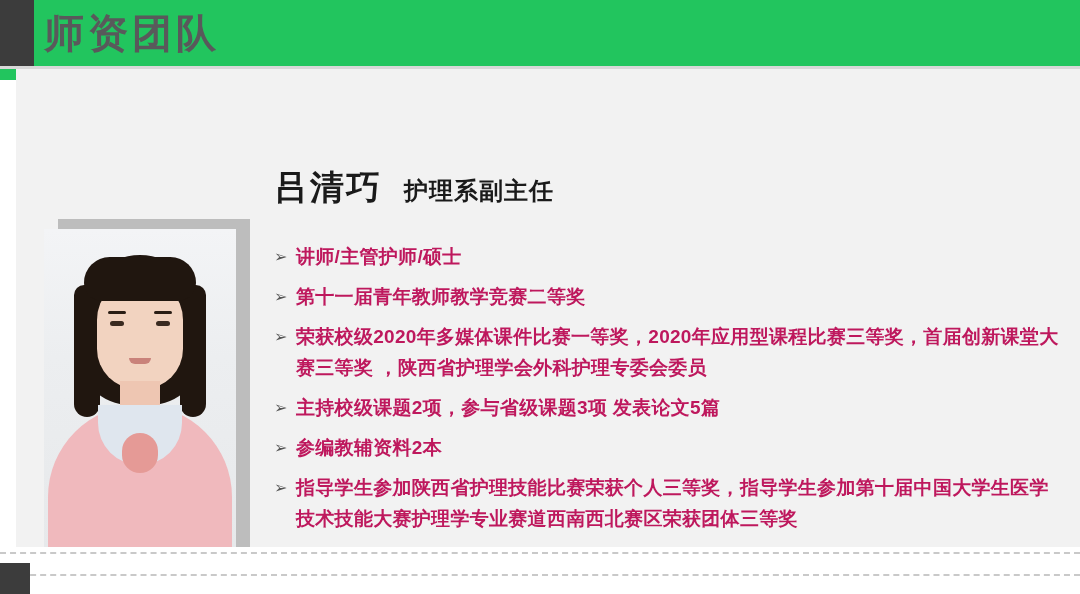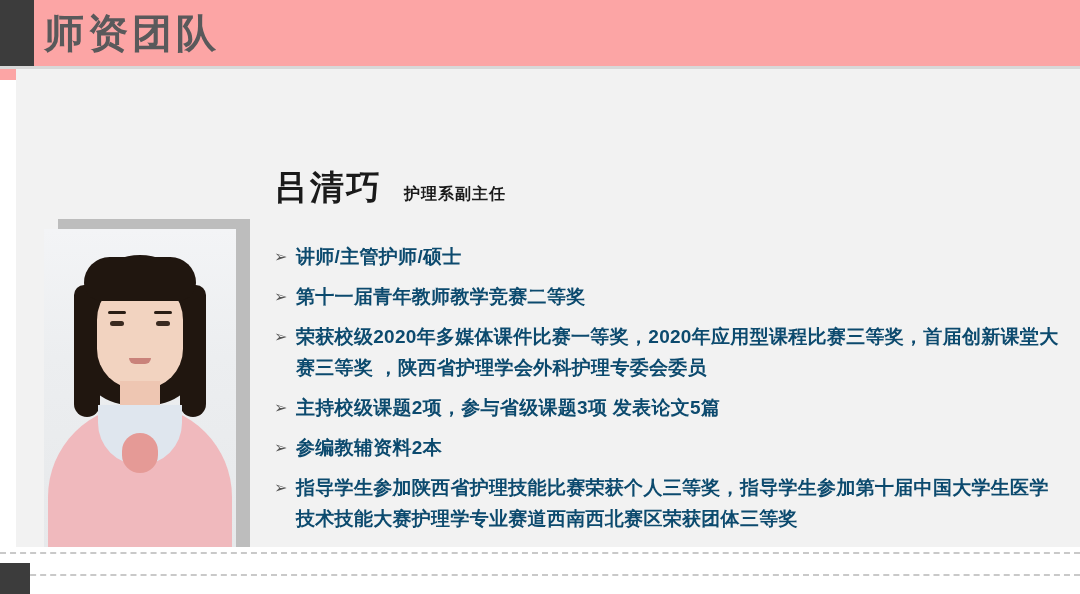--- a/index.html
+++ b/index.html
@@ -28,21 +28,21 @@
     width: 34px;
     height: 66px;
     background: #3c3c3c;
   }
   .header-band {
     position: absolute;
     left: 0;
     top: 0;
     width: 1080px;
     height: 80px;
-    background: #fca5a5;
+    background: #22c55e;
   }
   .header-title {
     position: absolute;
     left: 44px;
     top: 8px;
     font-size: 40px;
     font-weight: bold;
     color: #59595b;
     letter-spacing: 4px;
     font-family: "Liberation Sans", sans-serif;
@@ -217,21 +217,21 @@
     align-items: baseline;
   }
   .person-name {
     font-size: 34px;
     font-weight: bold;
     color: #1a1a1a;
     letter-spacing: 2px;
     line-height: 40px;
   }
   .person-title {
-    font-size: 16px;
+    font-size: 24px;
     font-weight: bold;
     color: #1a1a1a;
     margin-left: 22px;
     letter-spacing: 1px;
     line-height: 40px;
   }
   
   .bullets {
     position: absolute;
     left: 258px;
@@ -247,21 +247,21 @@
     flex: 0 0 auto;
     width: 22px;
     color: #555555;
     font-size: 16px;
     line-height: 31px;
     text-align: left;
   }
   .bullet-text {
     flex: 1 1 auto;
     font-size: 19px;
-    color: #0c4a6e;
+    color: #be185d;
     line-height: 31px;
     font-weight: bold;
     letter-spacing: 0.3px;
   }
   
   .footer {
     position: absolute;
     left: 0;
     top: 547px;
     width: 1080px;

